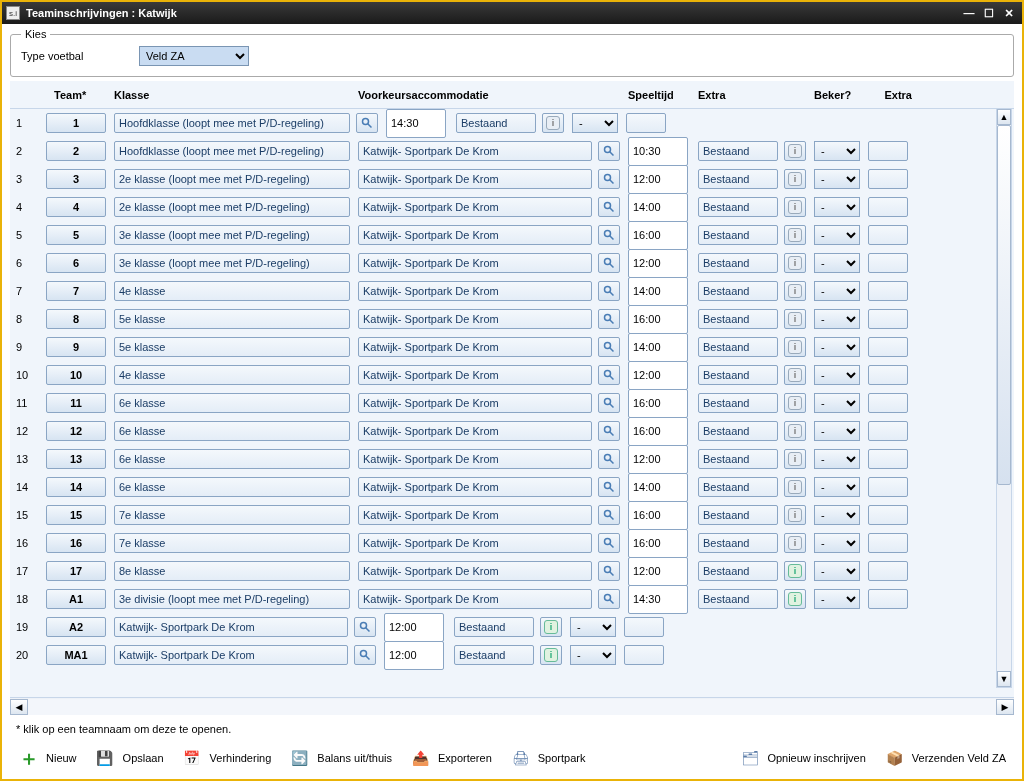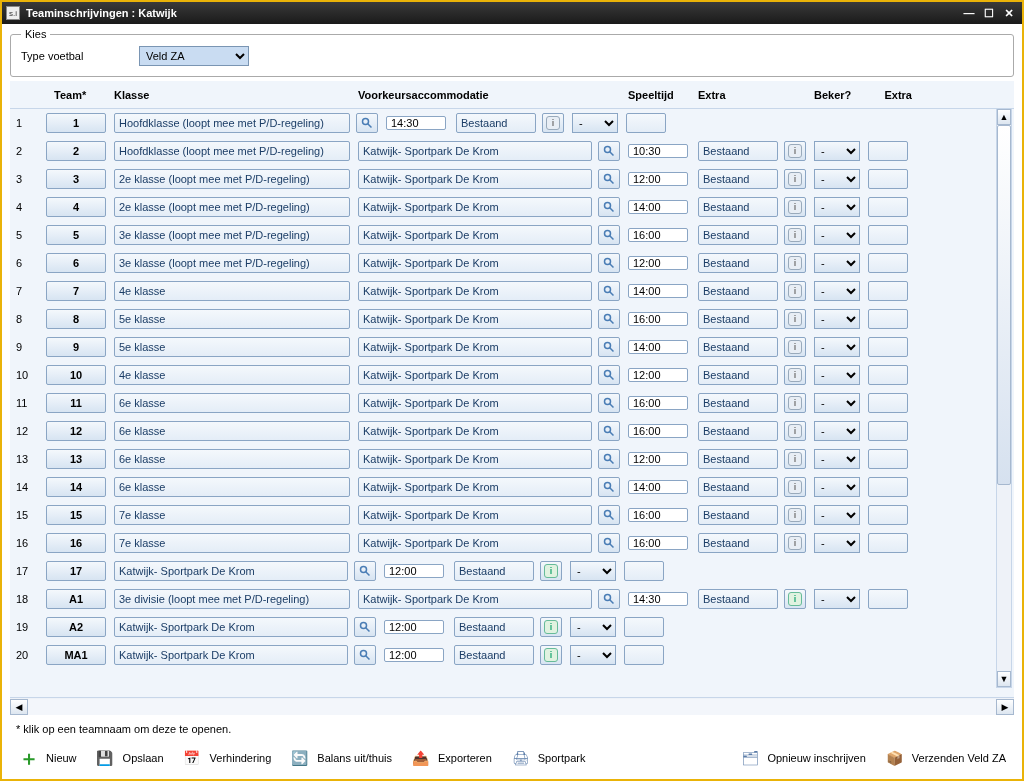--- a/index.html
+++ b/index.html
@@ -36,21 +36,21 @@
 .hdr-accom { width: 242px; padding-left: 4px; }
 .hdr-search { width: 28px; }
 .hdr-speeltijd { width: 70px; padding-left: 4px; }
 .hdr-status { width: 88px; padding-left: 4px; }
 .hdr-info { width: 28px; }
 .hdr-beker { width: 54px; padding-left: 4px; }
 .hdr-extra { width: 48px; padding-left: 4px; text-align: right; }
 
 .team-btn { width: 60px; height: 20px; background: linear-gradient(to bottom, #f4f8fc, #d7e4f2); border: 1px solid #8aa5c4; border-radius: 2px; font-family: inherit; font-size: 11px; font-weight: bold; cursor: pointer; }
 .field-input { width: 100%; height: 20px; background: linear-gradient(to bottom, #f4f8fc, #e4edf7); border: 1px solid #8aa5c4; border-radius: 2px; padding: 2px 4px; font-family: inherit; font-size: 11px; color: #1b3d66; }
-.time-input { width: 60px; height: 14px; background: #fff; border: 1px solid #8aa5c4; border-radius: 2px; padding: 2px 4px; font-family: inherit; font-size: 11px; text-align: left; }
+.time-input { width: 60px; height: 29px; background: #fff; border: 1px solid #8aa5c4; border-radius: 2px; padding: 2px 4px; font-family: inherit; font-size: 11px; text-align: left; }
 .search-btn, .info-btn { width: 22px; height: 20px; background: linear-gradient(to bottom, #f4f8fc, #d7e4f2); border: 1px solid #8aa5c4; border-radius: 2px; display: inline-flex; align-items: center; justify-content: center; cursor: pointer; }
 .beker-select { width: 46px; height: 20px; background: linear-gradient(to bottom, #f4f8fc, #d7e4f2); border: 1px solid #8aa5c4; font-family: inherit; font-size: 11px; padding: 0 2px; }
 .extra-box { width: 40px; height: 20px; background: linear-gradient(to bottom, #f4f8fc, #e4edf7); border: 1px solid #8aa5c4; border-radius: 2px; }
 
 .magnifier { width: 12px; height: 12px; display: block; }
 .info-icon { width: 14px; height: 14px; border-radius: 3px; background: #e8eef5; border: 1px solid #9ab; display: flex; align-items: center; justify-content: center; font-size: 9px; color: #777; font-weight: bold; }
 .info-icon.active { background: #e0f2e0; color: #2a7; border-color: #6b9; }
 
 .hscroll { height: 18px; background: #eef2f8; border-top: 1px solid #c7d6e9; display: flex; align-items: center; }
 .hscroll-btn { width: 18px; height: 16px; background: linear-gradient(to bottom, #fff, #dde6f0); border: 1px solid #a6b8cf; display: flex; align-items: center; justify-content: center; font-size: 9px; cursor: pointer; }
@@ -475,20 +475,21 @@
                 <span class="info-icon">i</span>
               </button></div>
             <div class="col-beker"><select class="beker-select"><option>-</option></select></div>
             <div class="col-extra">
               <div class="extra-box"></div>
             </div>
           </div>
           <div class="grid-row">
             <div class="col-num">17</div>
             <div class="col-team"><button class="team-btn">17</button></div>
+            <div class="col-klasse"><input class="field-input" value="8e klasse" style=""></div>
             <div class="col-accom"><input class="field-input" value="Katwijk- Sportpark De Krom" style=""></div>
             <div class="col-search"><button class="search-btn">
                 <span>
                   <svg class="magnifier" viewBox="0 0 16 16">
                     <circle cx="6" cy="6" r="4" fill="none" stroke="#4a7db5" stroke-width="2"></circle>
                     <line x1="9" y1="9" x2="14" y2="14" stroke="#4a7db5" stroke-width="2"></line>
                   </svg>
                 </span>
               </button></div>
             <div class="col-speeltijd"><input class="time-input" value="12:00" style=""></div>

